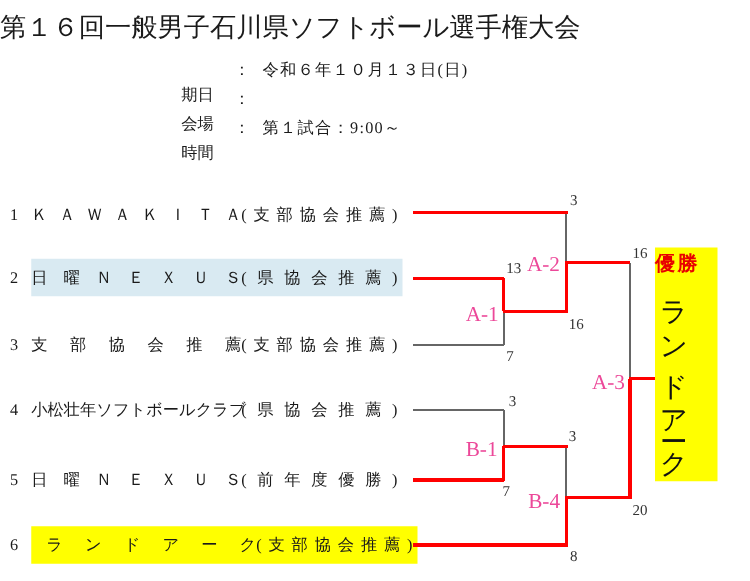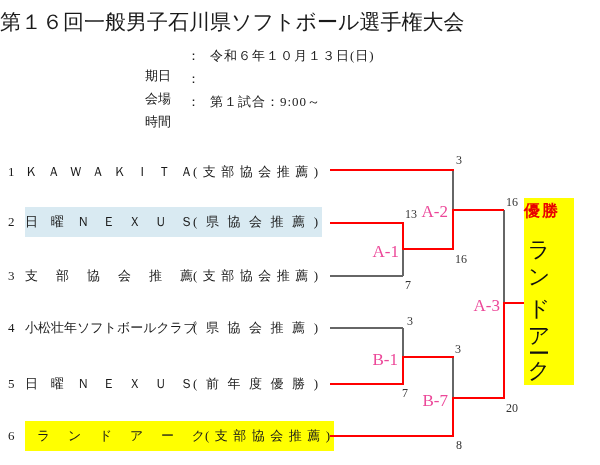--- a/index.html
+++ b/index.html
@@ -115,21 +115,21 @@
     <line class="red-line" x1="330" y1="436" x2="454" y2="436"></line>
     <line class="red-line" x1="453" y1="437" x2="453" y2="398"></line>
     <line class="red-line" x1="452" y1="398" x2="504" y2="398"></line>
     <line class="red-line" x1="504" y1="399" x2="504" y2="303"></line>
     <line class="red-line" x1="503" y1="303" x2="525" y2="303"></line>
   </svg>
 
   <span class="match-label" style="left:369px;top:242px;">A-1</span>
   <span class="match-label" style="left:418px;top:202px;">A-2</span>
   <span class="match-label" style="left:368px;top:350px;">B-1</span>
-  <span class="match-label" style="left:418px;top:391px;">B-7</span>
+  <span class="match-label" style="left:418px;top:391px;">B-4</span>
   <span class="match-label" style="left:470px;top:296px;">A-3</span>
 
   <span class="score" style="left:456px;top:153px;">3</span>
   <span class="score" style="left:405px;top:207px;">13</span>
   <span class="score" style="left:405px;top:278px;">7</span>
   <span class="score" style="left:455px;top:252px;">16</span>
   <span class="score" style="left:506px;top:195px;">16</span>
   <span class="score" style="left:407px;top:314px;">3</span>
   <span class="score" style="left:402px;top:386px;">7</span>
   <span class="score" style="left:455px;top:342px;">3</span>

